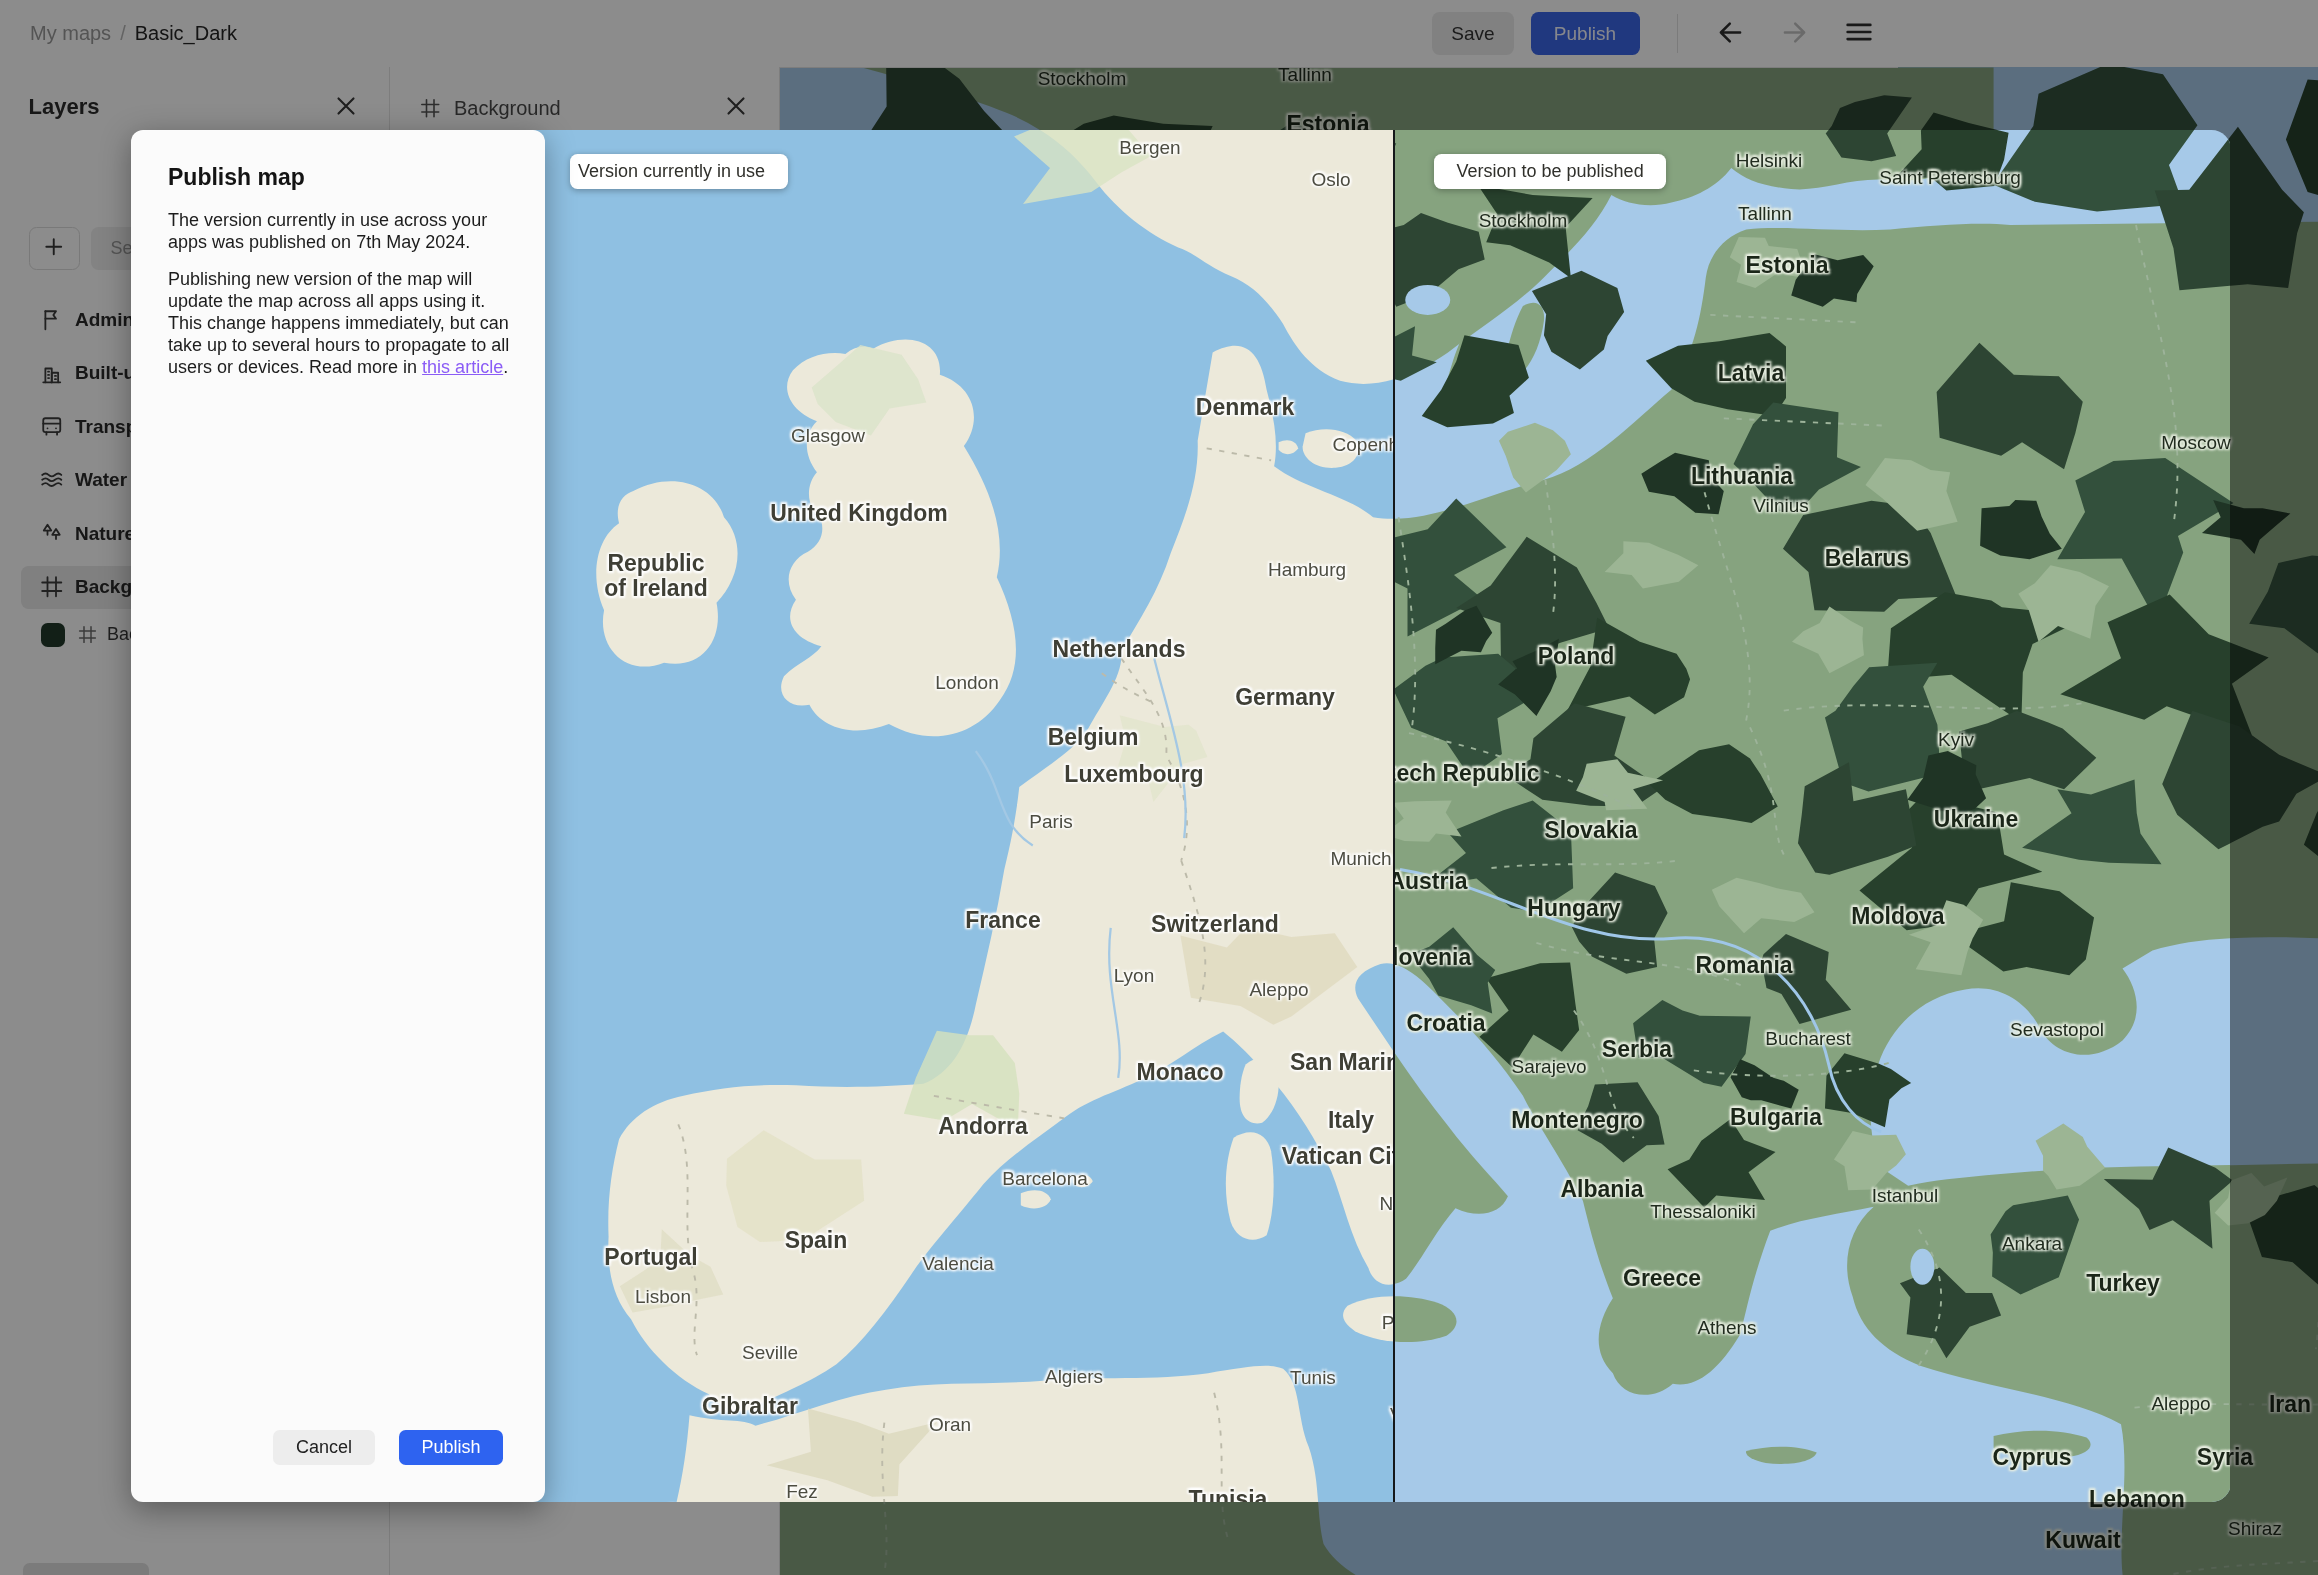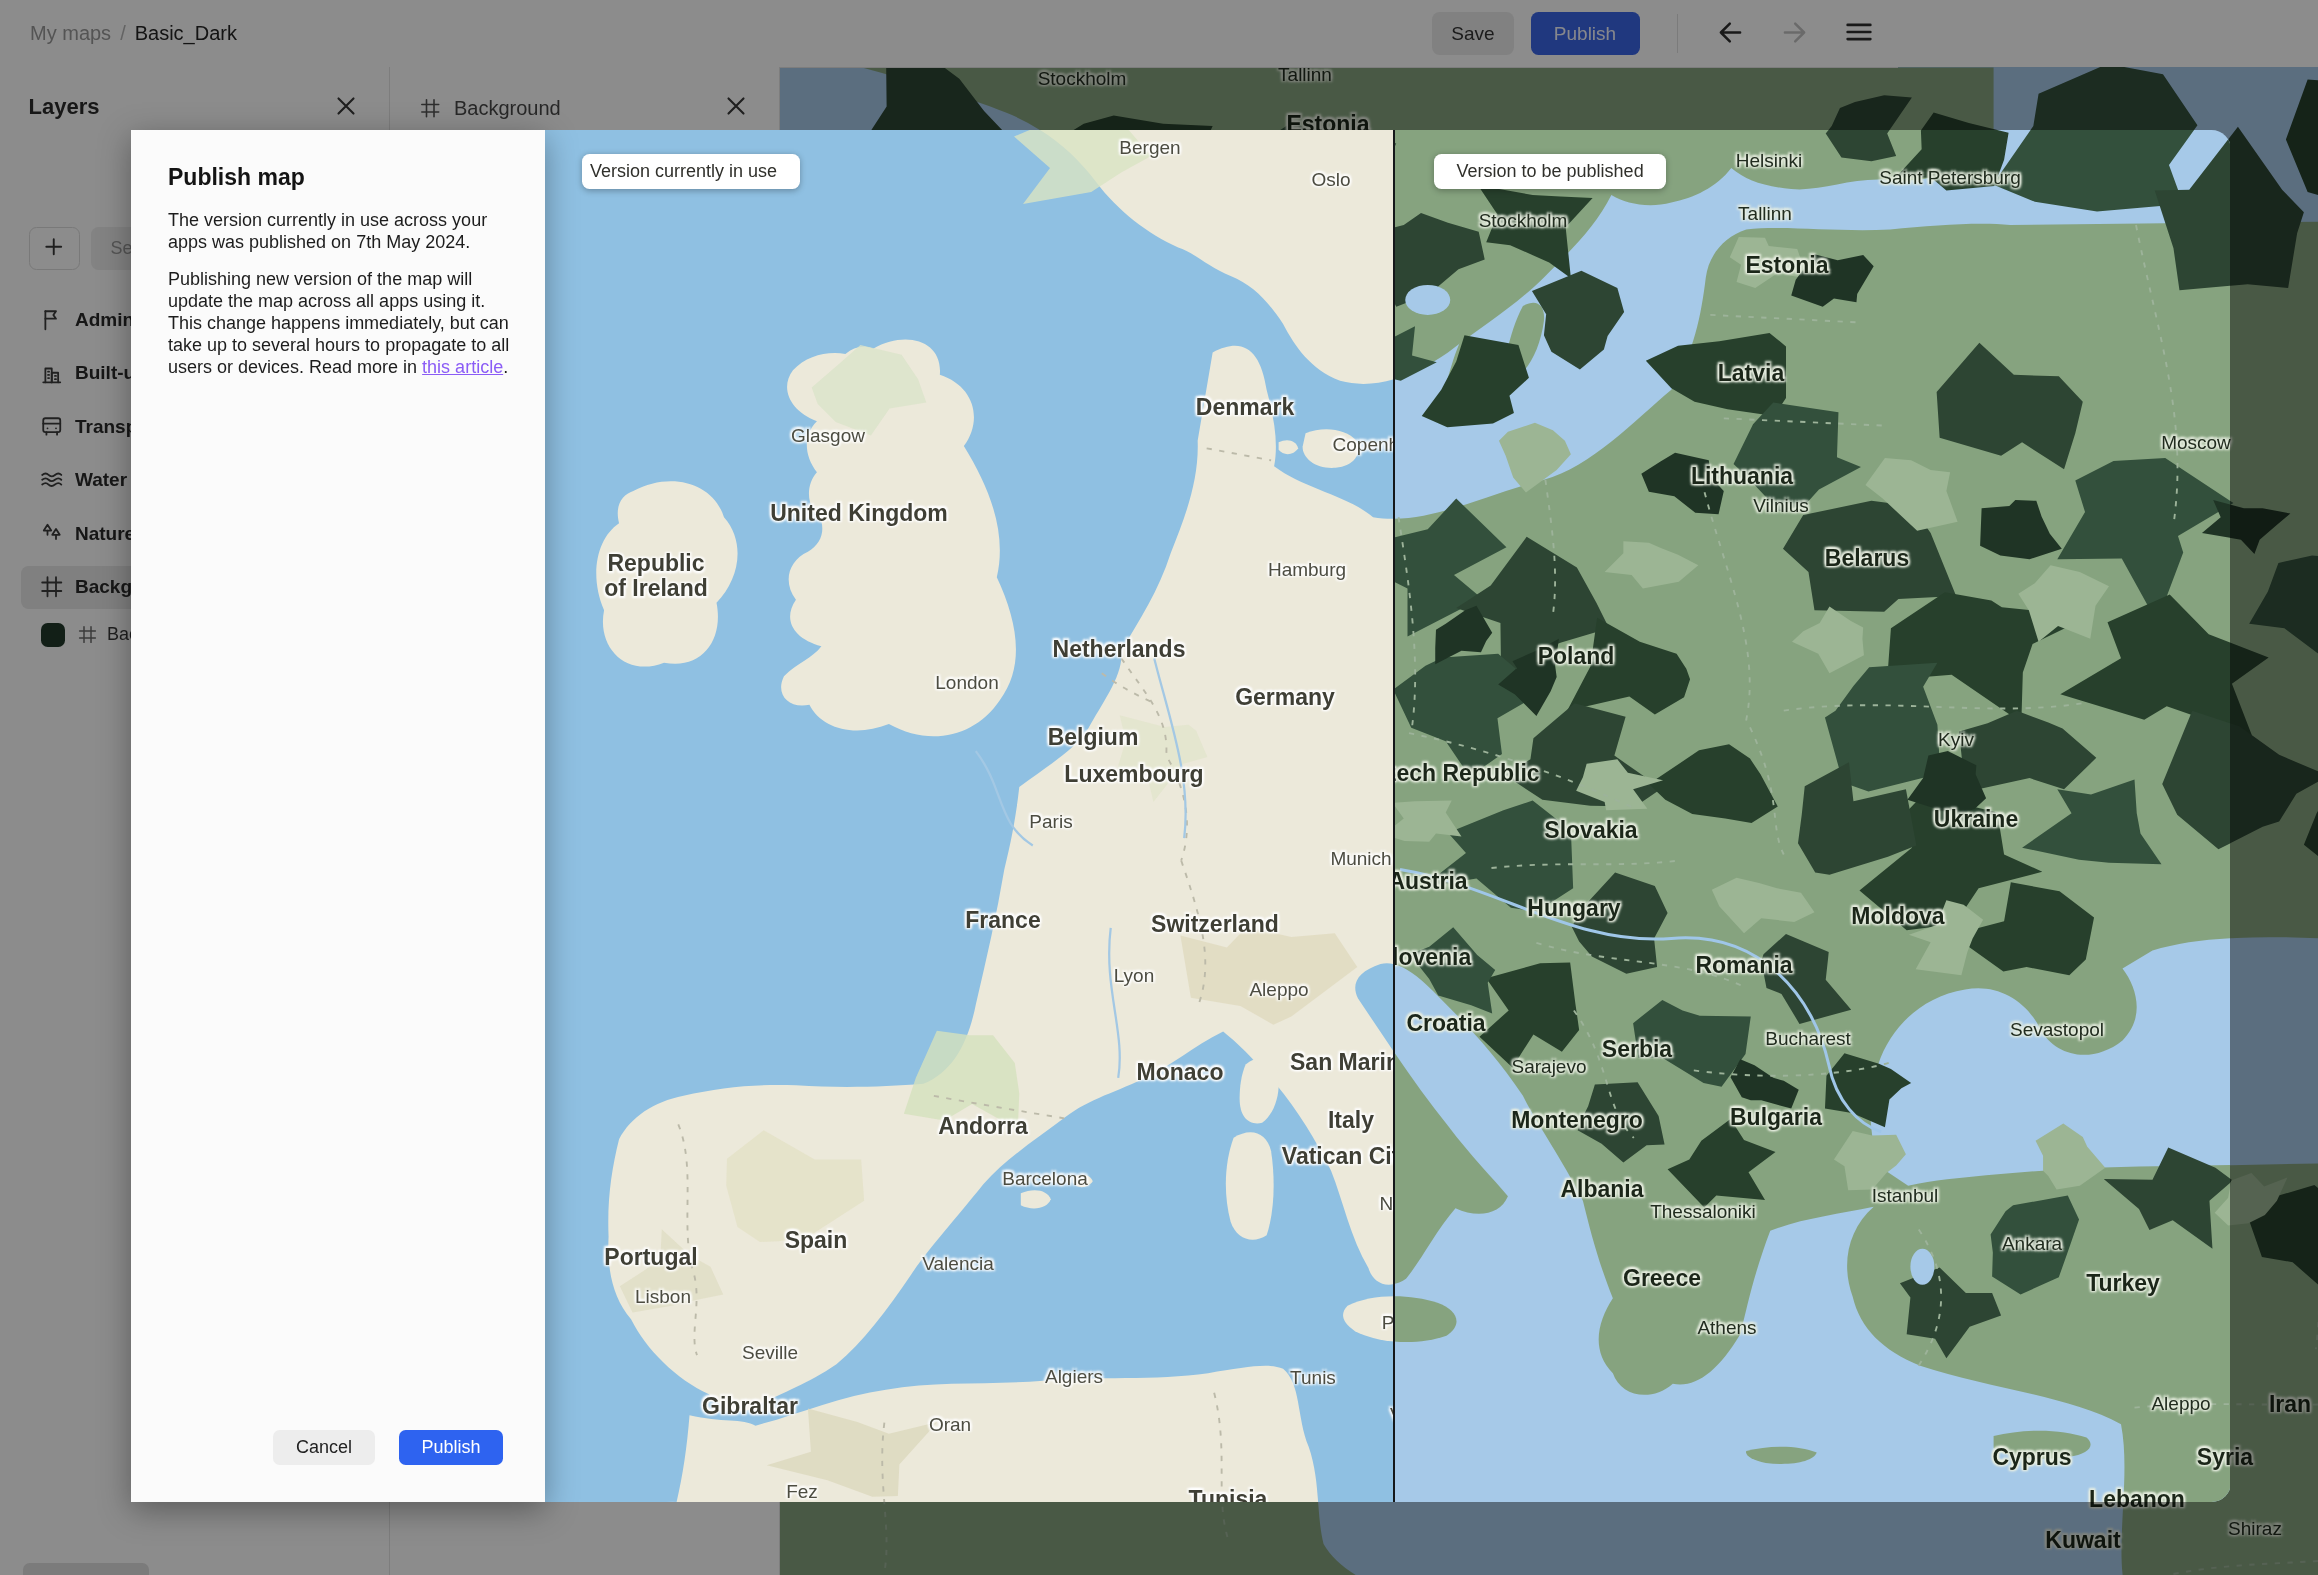--- a/index.html
+++ b/index.html
@@ -73,24 +73,24 @@
   
   .scrim{position:absolute;left:0;top:0;width:2319px;height:1575px;background:rgba(0,0,0,0.45);z-index:5;}
   .compare{position:absolute;left:390px;top:130px;width:1841px;height:1372px;border-radius:19.5px;overflow:hidden;z-index:10;}
   .half{position:absolute;top:0;bottom:0;overflow:hidden;}
   .half-light{left:0;width:1004px;}
   .half-dark{left:1004px;width:836px;}
   .half-light .canvas{left:-390px;top:-130px;}
   .half-dark .canvas{left:-1394px;top:-130px;}
   .divider{position:absolute;left:1003px;top:0;width:2.2px;bottom:0;background:#15181a;z-index:3;}
   .chip{position:absolute;top:24px;height:35px;border-radius:7.5px;background:#ffffff;box-shadow:0 1.5px 6px rgba(0,0,0,.28);display:flex;align-items:center;justify-content:center;font-size:18px;color:#30302b;z-index:4;padding:0 22.5px;white-space:nowrap;}
-  .chip-left{left:192px;padding-left:8px;}
+  .chip-left{left:180px;padding-left:8px;}
   .chip-right{left:1044px;}
 
-  .modal{position:absolute;left:131px;top:130px;width:414px;height:1372px;background:#fbfbfb;border-radius:0;box-shadow:0 7.5px 30px rgba(0,0,0,.35);z-index:20;box-sizing:border-box;}
+  .modal{position:absolute;left:131px;top:130px;width:414px;height:1372px;background:#fbfbfb;border-radius:12px;box-shadow:0 7.5px 30px rgba(0,0,0,.35);z-index:20;box-sizing:border-box;}
   .modal-title{position:absolute;left:37px;top:34px;font-size:23px;font-weight:bold;color:#141414;}
   .modal-body{position:absolute;left:37px;top:79px;width:346px;font-size:18px;line-height:22px;color:#1d1d1d;}
   .modal-body p{margin:0 0 15px 0;}
   .modal-link{color:#8b5cf6;text-decoration:underline;cursor:pointer;}
   .modal-actions{position:absolute;left:0;bottom:37px;width:100%;height:35px;}
   .btn-cancel{position:absolute;left:142px;top:0;width:102px;height:35px;border-radius:6.7px;background:#ededed;color:#222;font-size:18px;}
   .btn-publish-modal{position:absolute;left:268px;top:0;width:104px;height:35px;border-radius:6.7px;background:#2e63f0;color:#ffffff;font-size:18px;}
 </style>
 </head>
 <body>

